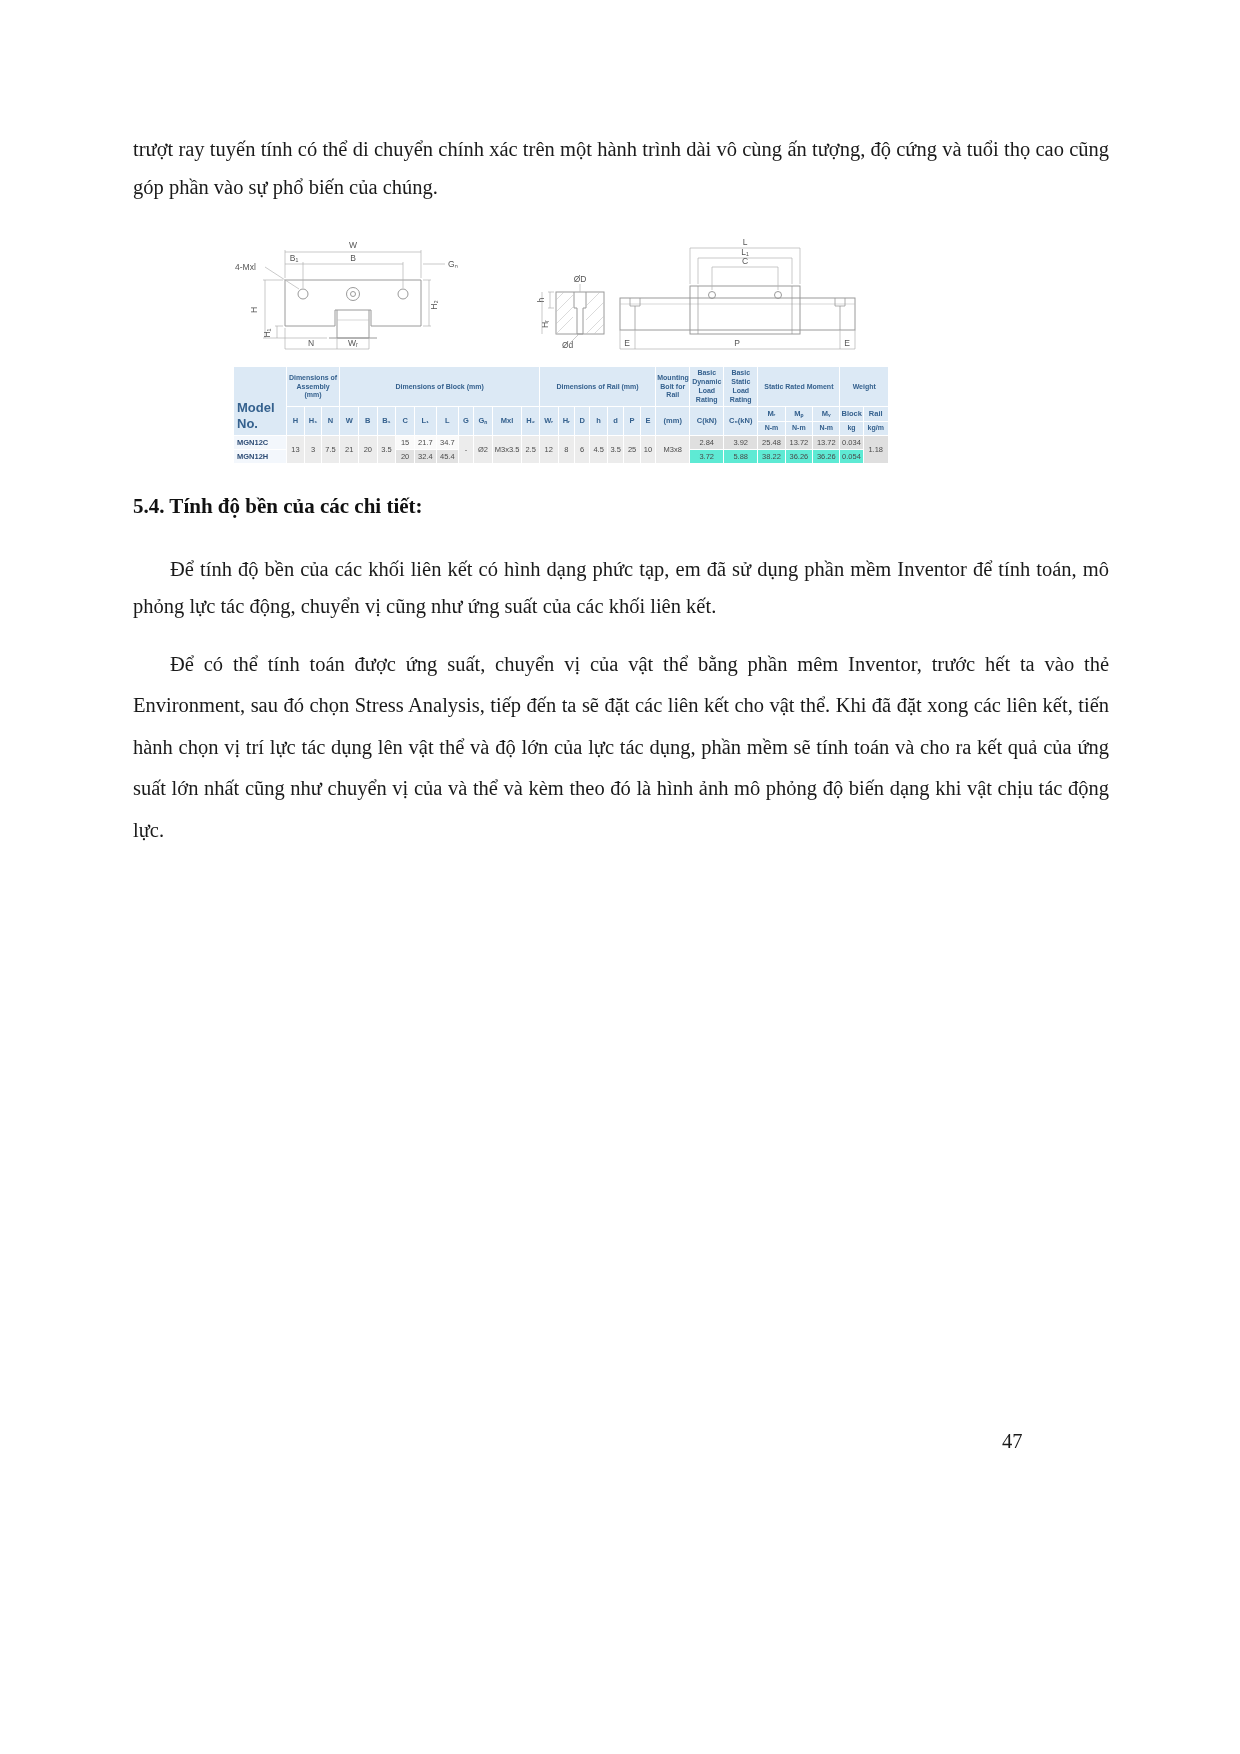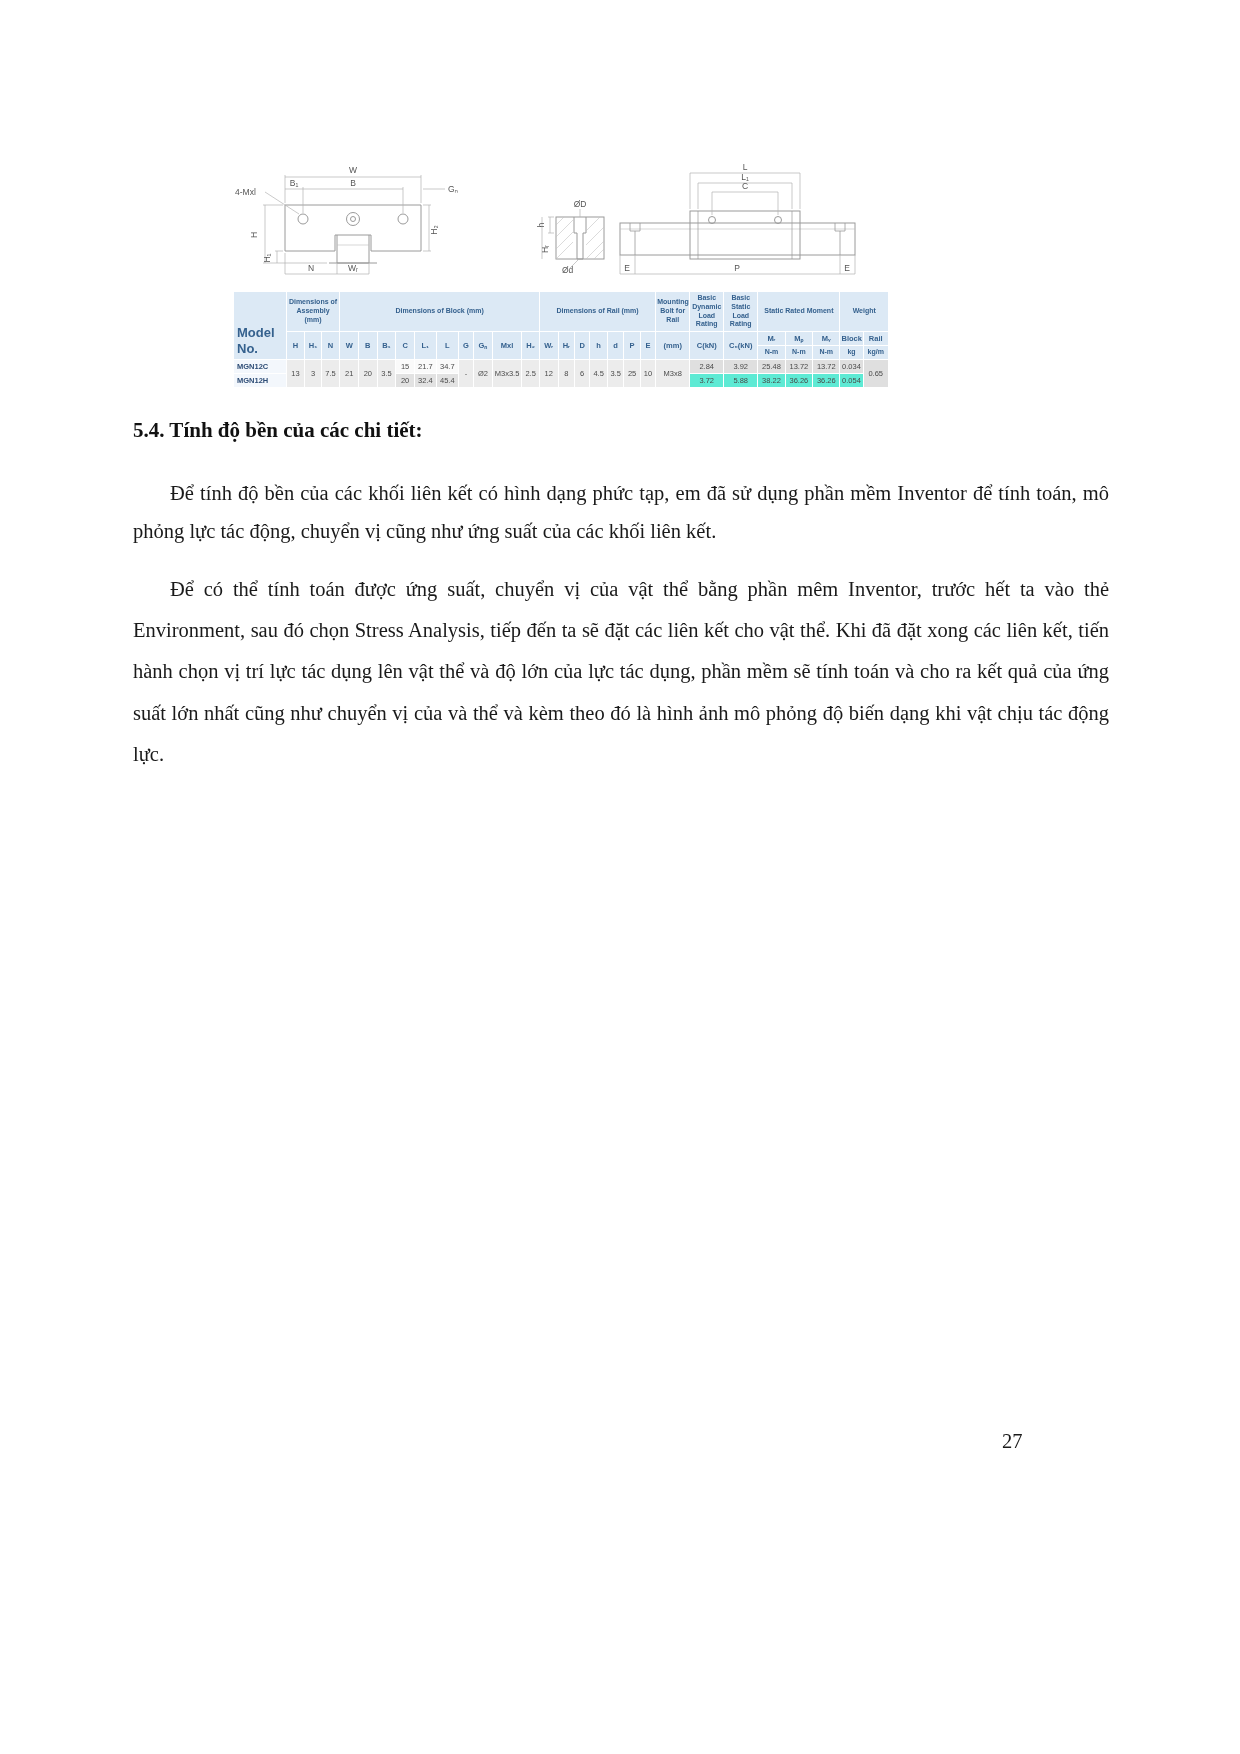--- a/index.html
+++ b/index.html
@@ -102,20 +102,21 @@
     font-size: 8.5px;
     fill: #555555;
   }
 </style>
 </head>
 <body>
 
 <div class="page">
   <div class="content">
 
+    <p class="body-text">trượt ray tuyến tính có thể di chuyển chính xác trên một hành trình dài vô cùng ấn tượng, độ cứng và tuổi thọ cao cũng góp phần vào sự phổ biến của chúng.</p>
 
     <figure class="figure" style="margin-block:0; margin-inline:0; margin-top:30px; margin-left:100px;">
 
       <svg class="drawing-svg" width="658" height="122" viewBox="0 0 658 122">
 
         <g stroke="#9a9a9a" stroke-width="1" fill="none">
           <path d="M52,44 H188 V90 H138 V74 H102 V90 H52 Z"></path>
           <path d="M104,74 V102 H136 V74"></path>
           <path d="M96,102 H144"></path>
           <path d="M104,84 H136" stroke="#bdbdbd" stroke-width="0.6"></path>
@@ -295,21 +296,21 @@
             <td rowspan="2">3.5</td>
             <td rowspan="2">25</td>
             <td rowspan="2">10</td>
             <td rowspan="2">M3x8</td>
             <td class="ld0">2.84</td>
             <td class="ld0">3.92</td>
             <td class="ld0">25.48</td>
             <td class="ld0">13.72</td>
             <td class="ld0">13.72</td>
             <td class="ld0">0.034</td>
-            <td rowspan="2" class="ld0">0.65</td>
+            <td rowspan="2" class="ld0">1.18</td>
           </tr>
           <tr>
             <td class="model">MGN12H</td>
             <td class="v1">20</td>
             <td class="v1">32.4</td>
             <td class="v1">45.4</td>
             <td class="ld1">3.72</td>
             <td class="ld1">5.88</td>
             <td class="ld1">38.22</td>
             <td class="ld1">36.26</td>
@@ -322,14 +323,14 @@
 
 
     <h2 class="heading">5.4. Tính độ bền của các chi tiết:</h2>
 
     <p class="body-text indent p2">Để tính độ bền của các khối liên kết có hình dạng phức tạp, em đã sử dụng phần mềm Inventor để tính toán, mô phỏng lực tác động, chuyển vị cũng như ứng suất của các khối liên kết.</p>
 
     <p class="body-text indent p3">Để có thể tính toán được ứng suất, chuyển vị của vật thể bằng phần mêm Inventor, trước hết ta vào thẻ Environment, sau đó chọn Stress Analysis, tiếp đến ta sẽ đặt các liên kết cho vật thể. Khi đã đặt xong các liên kết, tiến hành chọn vị trí lực tác dụng lên vật thể và độ lớn của lực tác dụng, phần mềm sẽ tính toán và cho ra kết quả của ứng suất lớn nhất cũng như chuyển vị của và thể và kèm theo đó là hình ảnh mô phỏng độ biến dạng khi vật chịu tác động lực.</p>
 
   </div>
 
-  <div class="page-number">27</div>
+  <div class="page-number">47</div>
 </div>
 
 </body></html>

